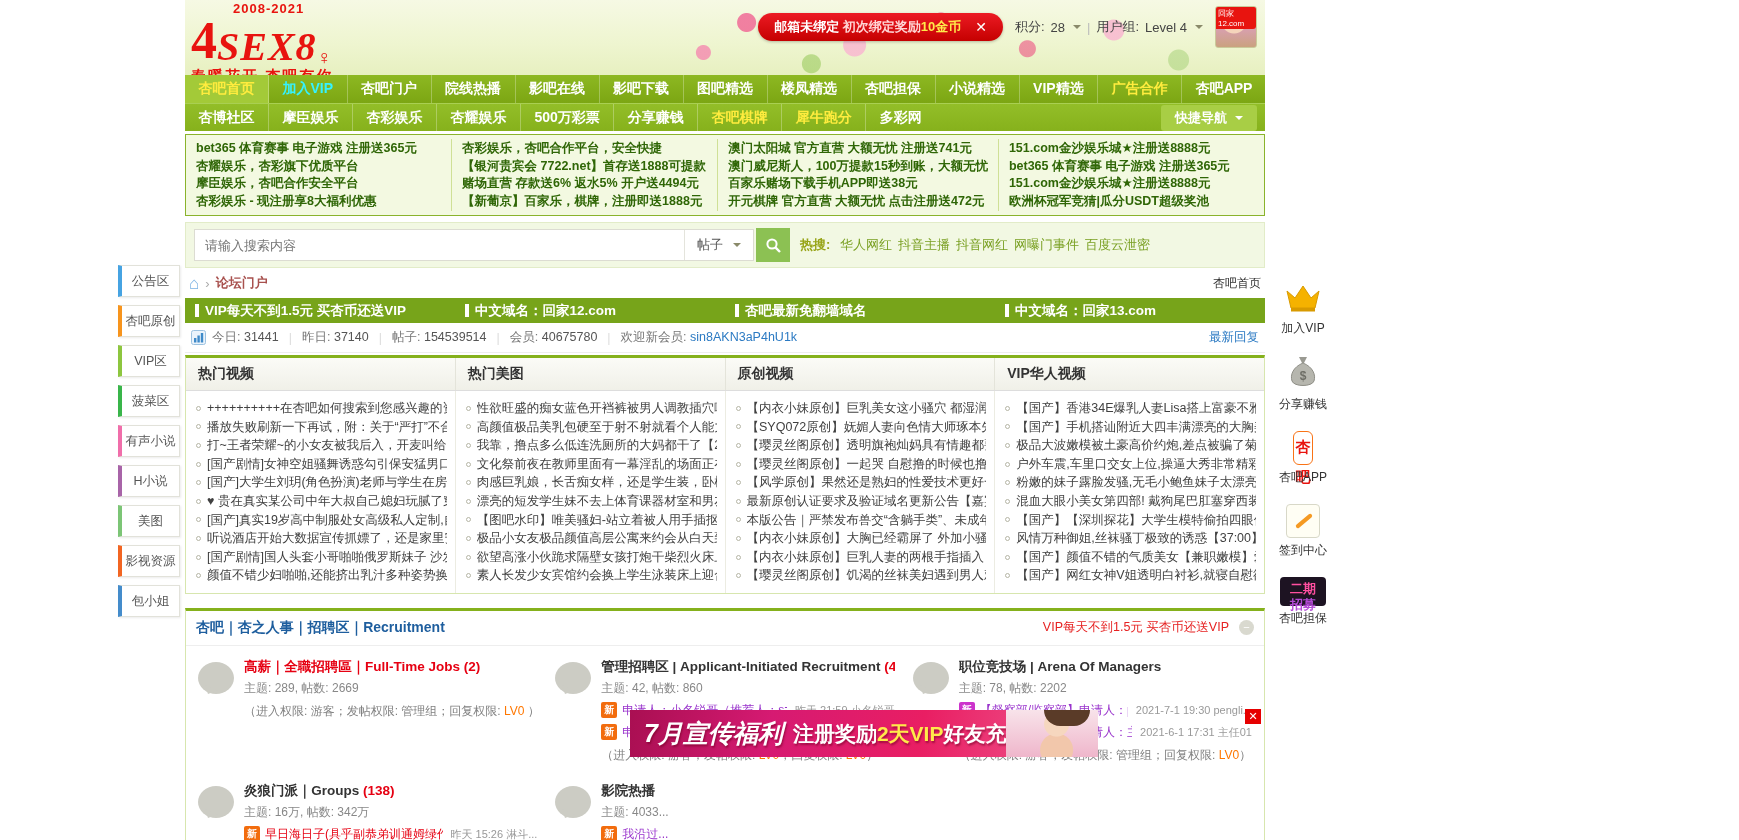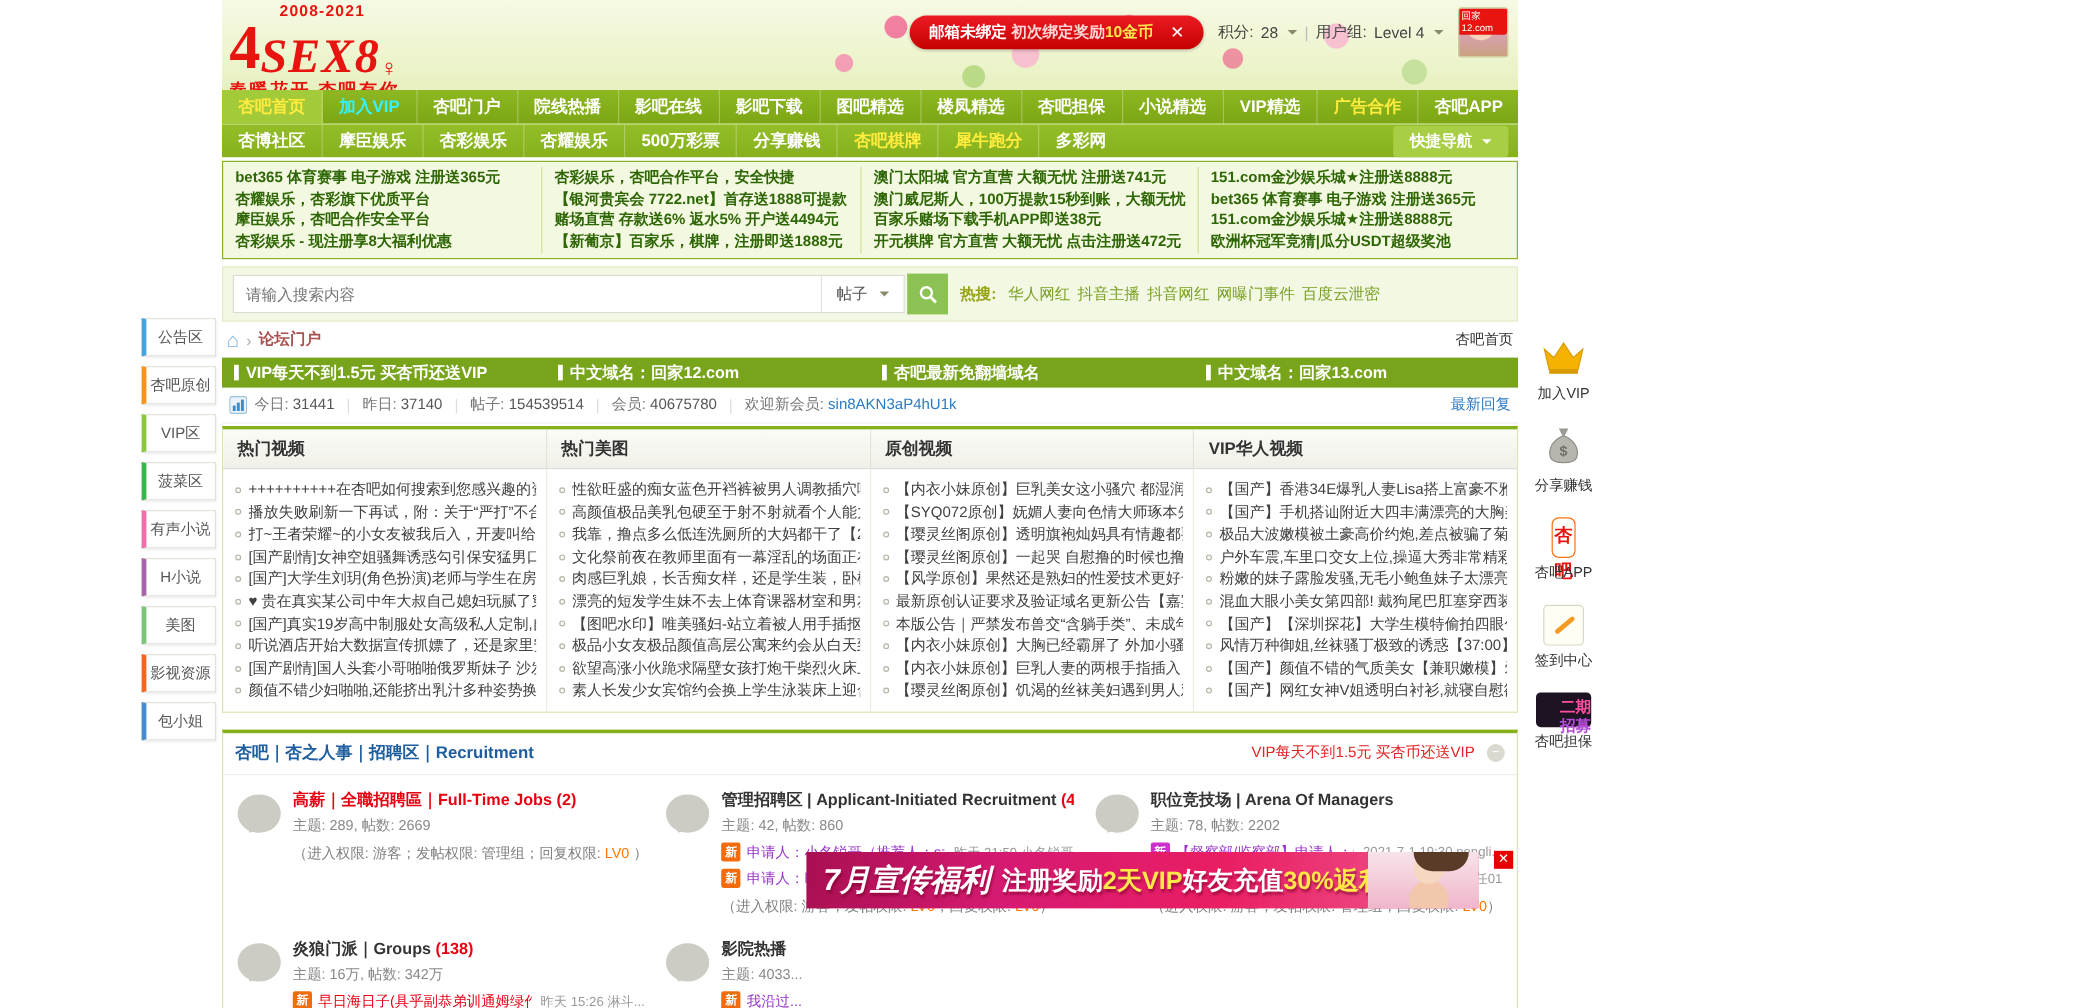--- a/index.html
+++ b/index.html
@@ -124,27 +124,27 @@
     white-space:nowrap; overflow:hidden; cursor:pointer; }
 
   
   .rightbar { position:absolute; left:1277px; top:283px; width:52px; text-align:center; }
   .ritem { margin-bottom:18px; cursor:pointer; }
   .ritem .lbl { font-size:12px; color:#333; margin-top:4px; white-space:nowrap; }
   .applogo { width:20px; height:34px; margin:0 auto; background:#fff; border:1px solid #f97316; border-radius:6px;
     color:#e8140f; font-weight:bold; font-size:15px; line-height:30px; }
   .signin { width:34px; height:34px; margin:0 auto; background:#fffef4; border:1px solid #d8d8c8; border-radius:4px; position:relative; }
   .signin::after { content:""; position:absolute; left:7px; top:14px; width:20px; height:4px; background:#f59a23; transform:rotate(-40deg); border-radius:2px; }
-  .recruitbox { width:46px; height:29px; margin:0 auto; background:#1d1322; border-radius:4px; padding-top:4px;text-align:right; }
+  .recruitbox { width:46px; height:29px; margin:0 auto; background:#1d1322; border-radius:4px; padding-top:4px; }
   .recruitbox .l1 { color:#ff4fa0; font-size:13px; font-weight:bold; line-height:16px; }
   .recruitbox .l2 { color:#b44bd6; font-size:13px; font-weight:bold; line-height:16px; }
 
   
-  .bottom-ad { position:absolute; left:630px; top:710px; width:560px; height:47px; z-index:9; display:flex; align-items:center; overflow:hidden;
-    background:linear-gradient(100deg,#a90f52 0%,#d61a72 30%,#e91e63 62%,#ef5e92 100%);margin-left:42px; }
+  .bottom-ad { position:absolute; left:630px; top:710px; width:468px; height:47px; z-index:9; display:flex; align-items:center; overflow:hidden;
+    background:linear-gradient(100deg,#a90f52 0%,#d61a72 30%,#e91e63 62%,#ef5e92 100%); }
   .bottom-ad .big { color:#fff; font-size:25px; font-weight:bold; font-style:italic; margin:0 10px 0 14px; white-space:nowrap; text-shadow:1px 2px 2px rgba(120,0,40,.6); }
   .bottom-ad .seg { font-size:21px; font-weight:bold; white-space:nowrap; text-shadow:1px 2px 2px rgba(120,0,40,.6); }
   .bottom-ad .girl { position:absolute; right:0; top:0; width:92px; height:47px;
     background: radial-gradient(circle at 55% 30%, #f6d7bf 0 12px, transparent 13px),
       radial-gradient(circle at 55% 85%, #f2c7ab 0 16px, transparent 17px),
       linear-gradient(180deg,#f8e3ea 0%,#efb6cb 100%); }
   .bottom-ad .hair { position:absolute; right:8px; top:0; width:46px; height:16px; border-radius:0 0 22px 22px; background:#5a3b28; }
   .ad-close { position:absolute; left:1245px; top:709px; width:16px; height:15px; background:#e60000; color:#fff;
     font-size:11px; line-height:15px; text-align:center; z-index:10; cursor:pointer; }
 </style>

